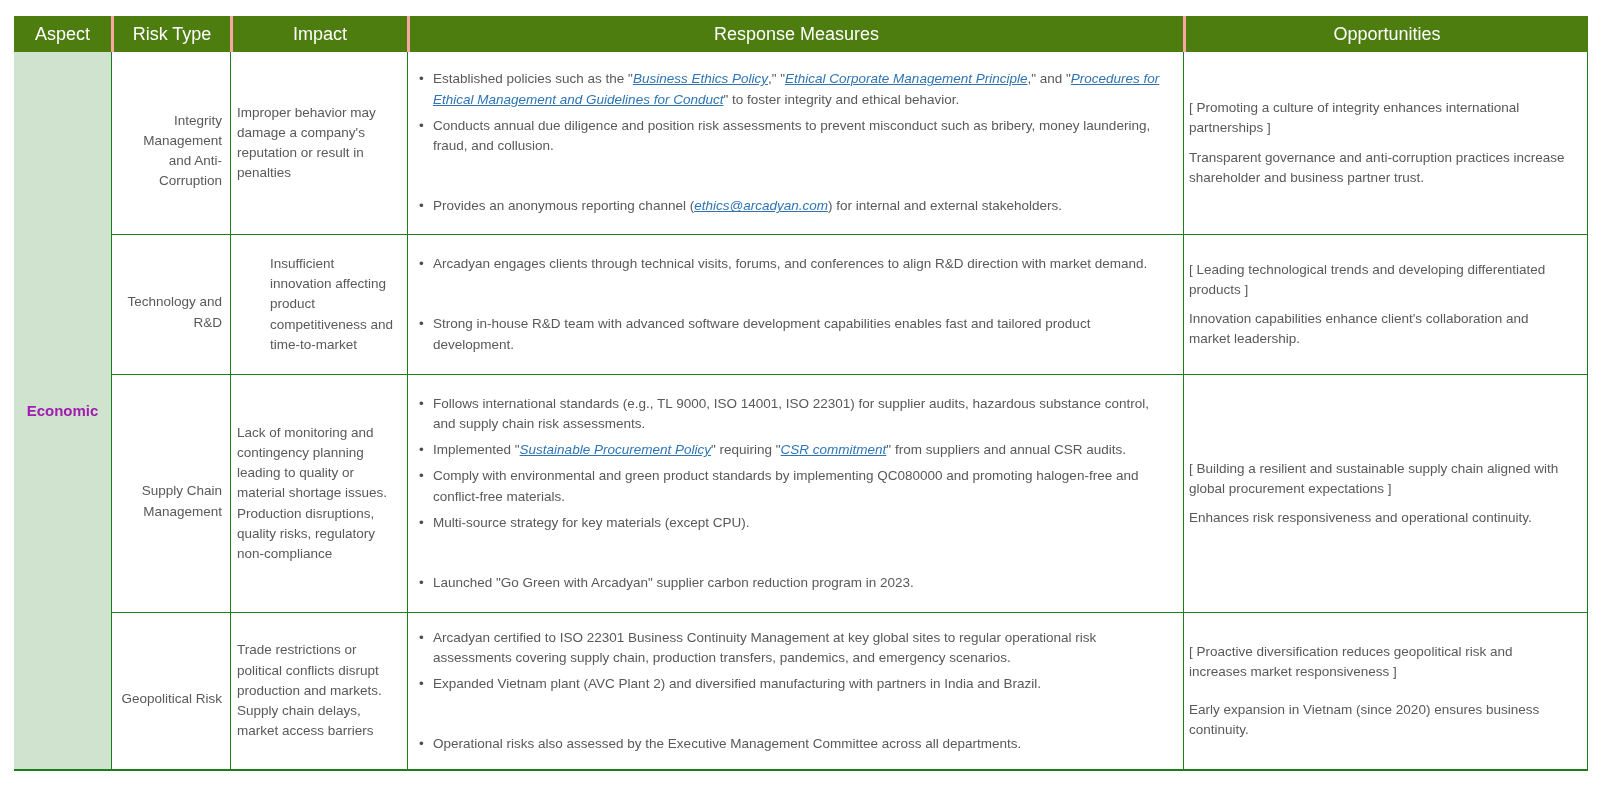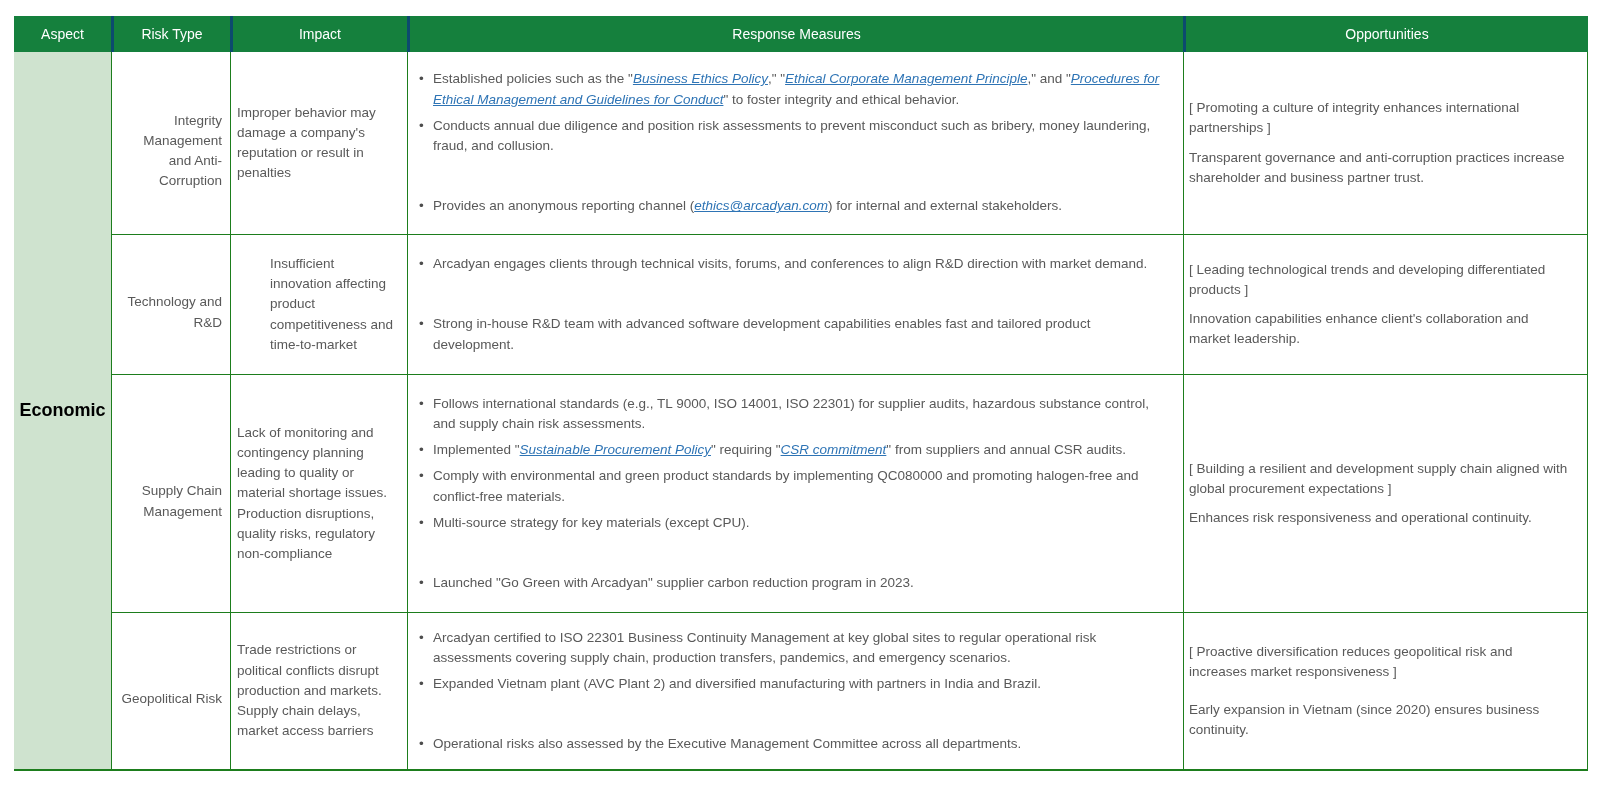--- a/index.html
+++ b/index.html
@@ -16,40 +16,40 @@
     position: absolute;
     left: 14px;
     top: 16px;
     display: grid;
     grid-template-columns: 97px 119px 177px 776px 405px;
     grid-template-rows: 36px 183px 140px 238px 156px;
     border-bottom: 2px solid #1d7d1d;
   }
   .hdr {
     grid-row: 1;
-    background: #15803d;
+    background: #4d7c0f;
     color: #ffffff;
-    font-size: 14px;
+    font-size: 18px;
     display: flex;
     align-items: center;
     justify-content: center;
   }
-  .hdr.gap { border-left: 3px solid #0c4a6e; }
+  .hdr.gap { border-left: 3px solid #fca5a5; }
   .c1 { grid-column: 1; }
   .c2 { grid-column: 2; }
   .c3 { grid-column: 3; }
   .c4 { grid-column: 4; }
   .c5 { grid-column: 5; }
   .aspect-cell {
     grid-column: 1;
     grid-row: 2 / span 4;
     background: #cfe3cf;
-    color: #000000;
+    color: #a21caf;
     font-weight: bold;
-    font-size: 18px;
+    font-size: 15px;
     display: flex;
     align-items: center;
     justify-content: center;
   }
   .cell {
     background: #ffffff;
     border-left: 1px solid #1d7d1d;
     border-bottom: 1px solid #1d7d1d;
     color: #595959;
     font-size: 13.5px;
@@ -127,21 +127,21 @@
       <div class="cell c4" style="grid-row: 4;">
         <ul class="bullets">
           <li>Follows international standards (e.g., TL 9000, ISO 14001, ISO 22301) for supplier audits, hazardous substance control, and supply chain risk assessments.</li>
           <li>Implemented "<span class="lnk">Sustainable Procurement Policy</span>" requiring "<span class="lnk">CSR commitment</span>" from suppliers and annual CSR audits.</li>
           <li>Comply with environmental and green product standards by implementing QC080000 and promoting halogen-free and conflict-free materials.</li>
           <li>Multi-source strategy for key materials (except CPU).</li>
           <li>Launched "Go Green with Arcadyan" supplier carbon reduction program in 2023.</li>
         </ul>
       </div>
       <div class="cell c5" style="grid-row: 4;">
-        <div class="opp-title">[ Building a resilient and development supply chain aligned with global procurement expectations ]</div>
+        <div class="opp-title">[ Building a resilient and sustainable supply chain aligned with global procurement expectations ]</div>
         <div class="opp-text">Enhances risk responsiveness and operational continuity.</div>
       </div>
       <div class="cell c2 last" style="grid-row: 5;">
         <span>Geopolitical Risk</span>
       </div>
       <div class="cell c3 last" style="grid-row: 5;">
         <span>Trade restrictions or political conflicts disrupt production and markets. Supply chain delays, market access barriers</span>
       </div>
       <div class="cell c4 last" style="grid-row: 5;">
         <ul class="bullets">

